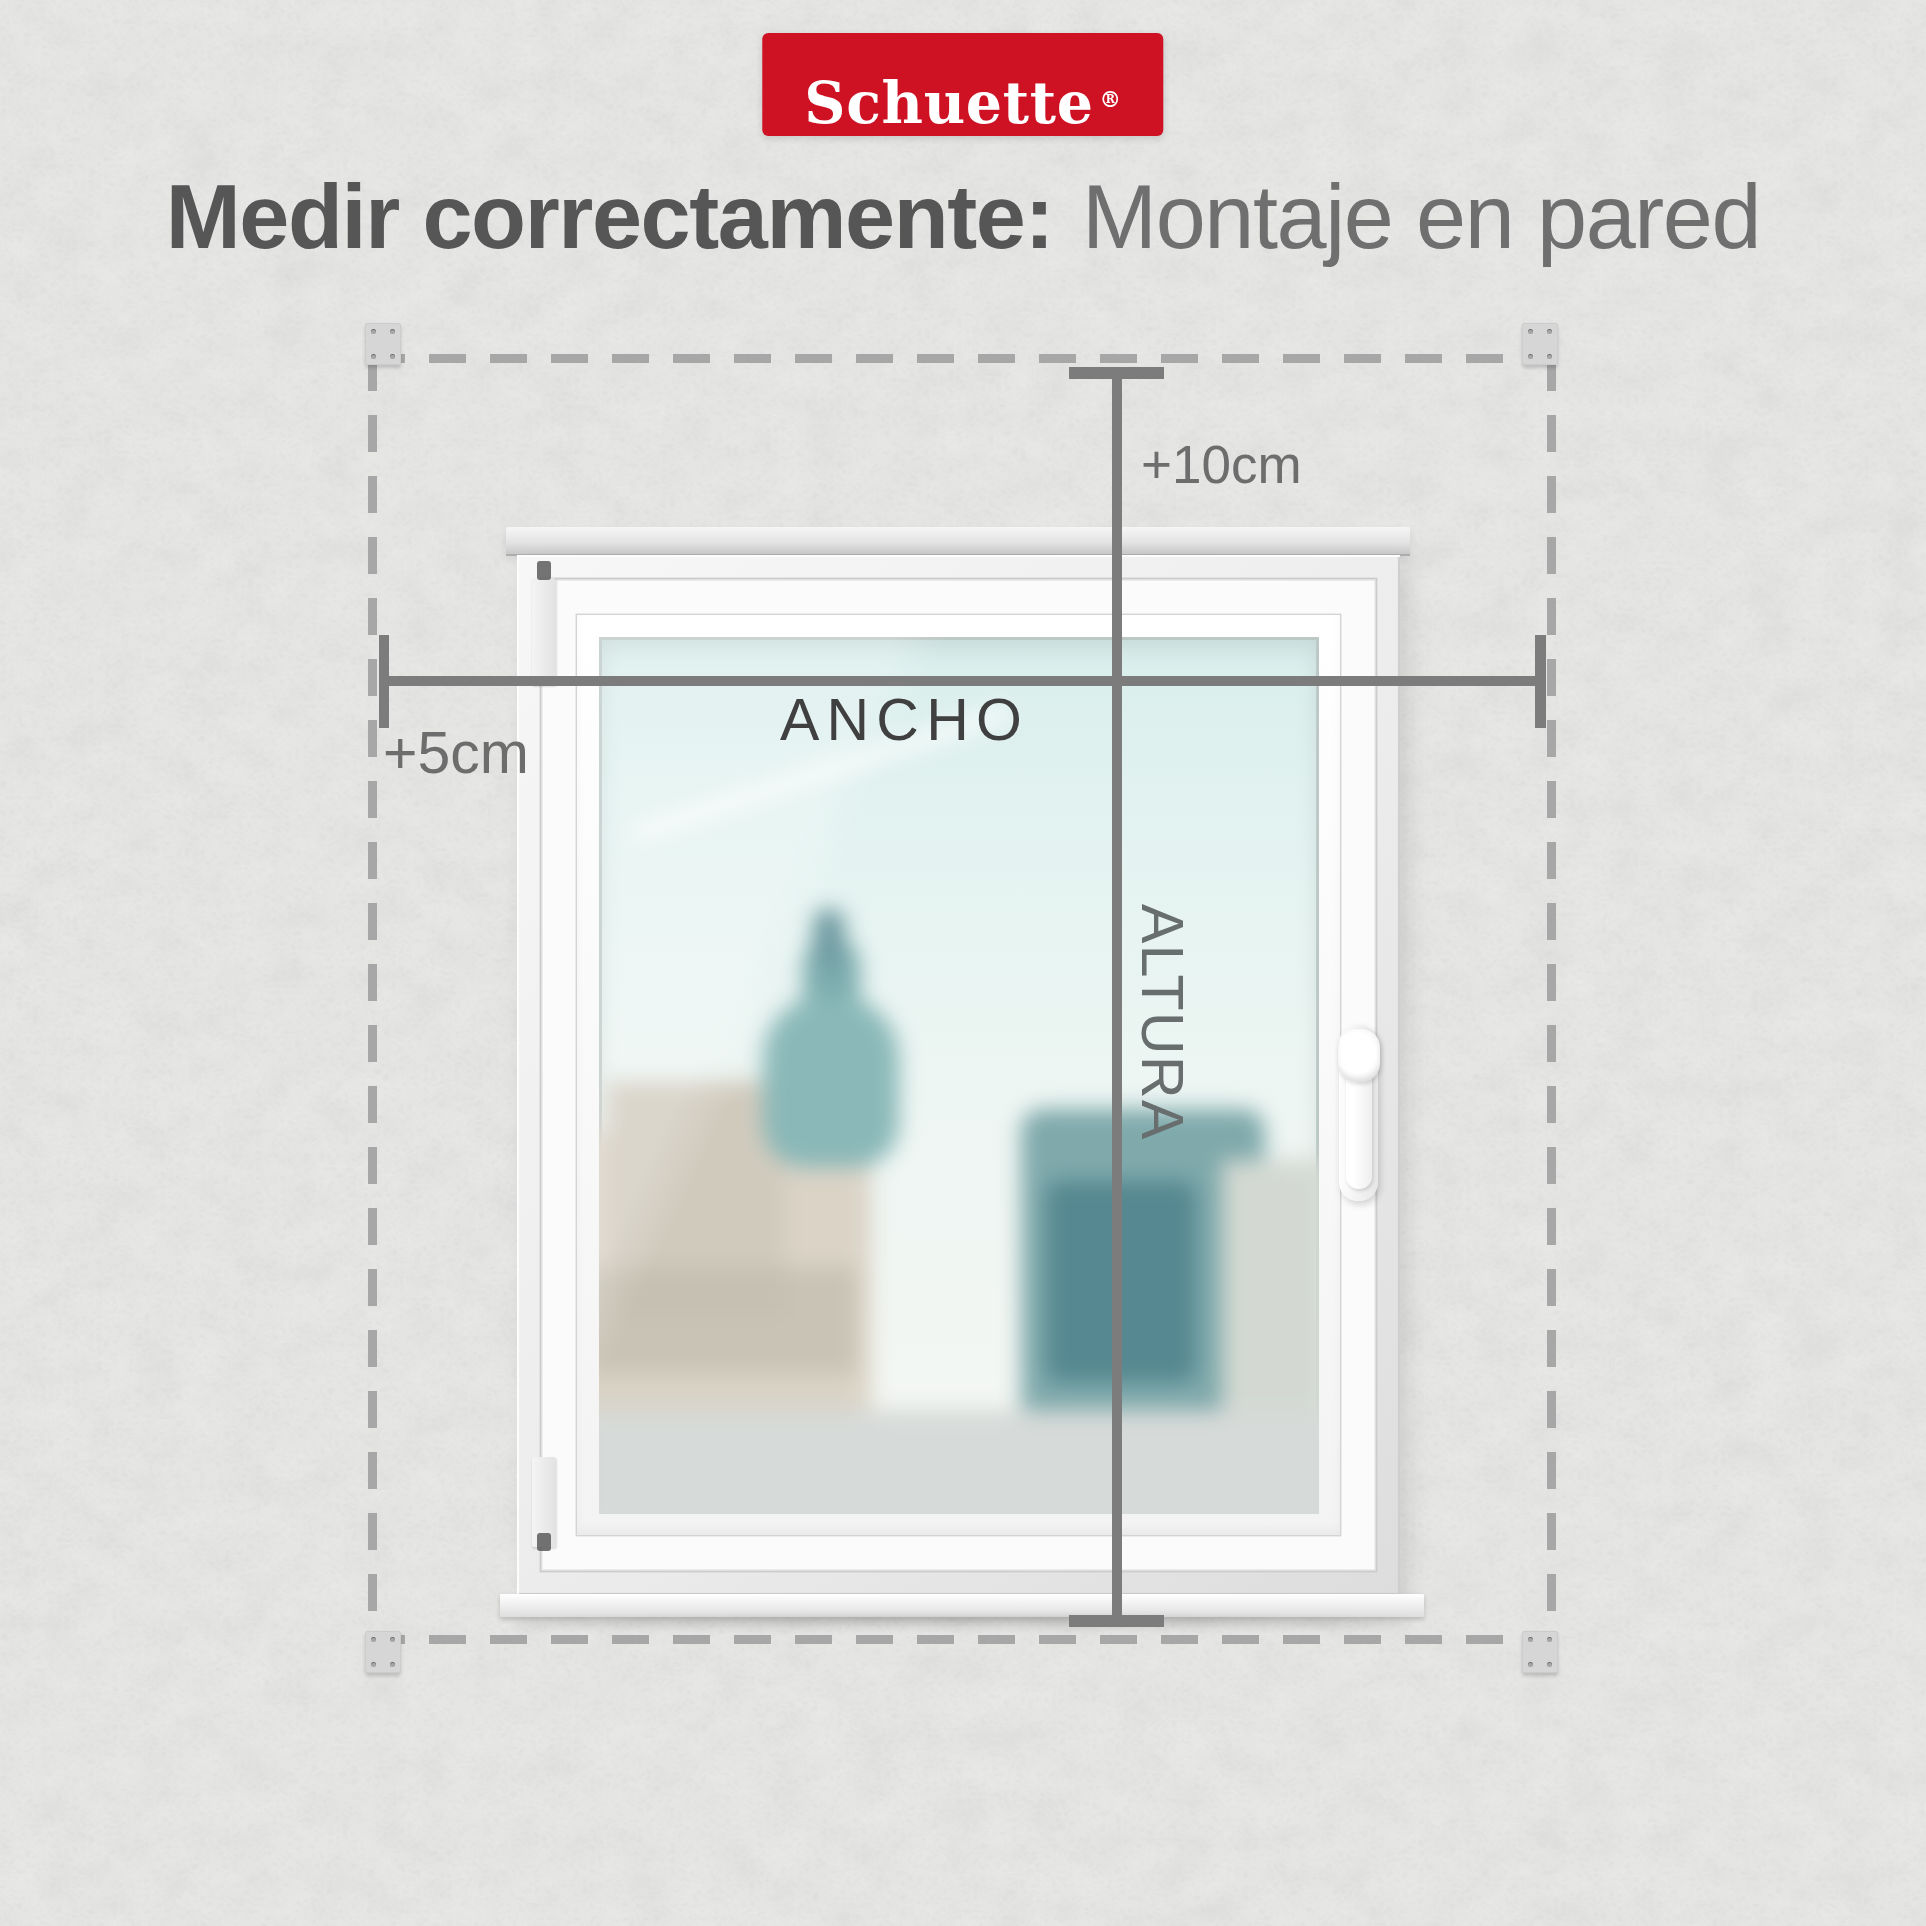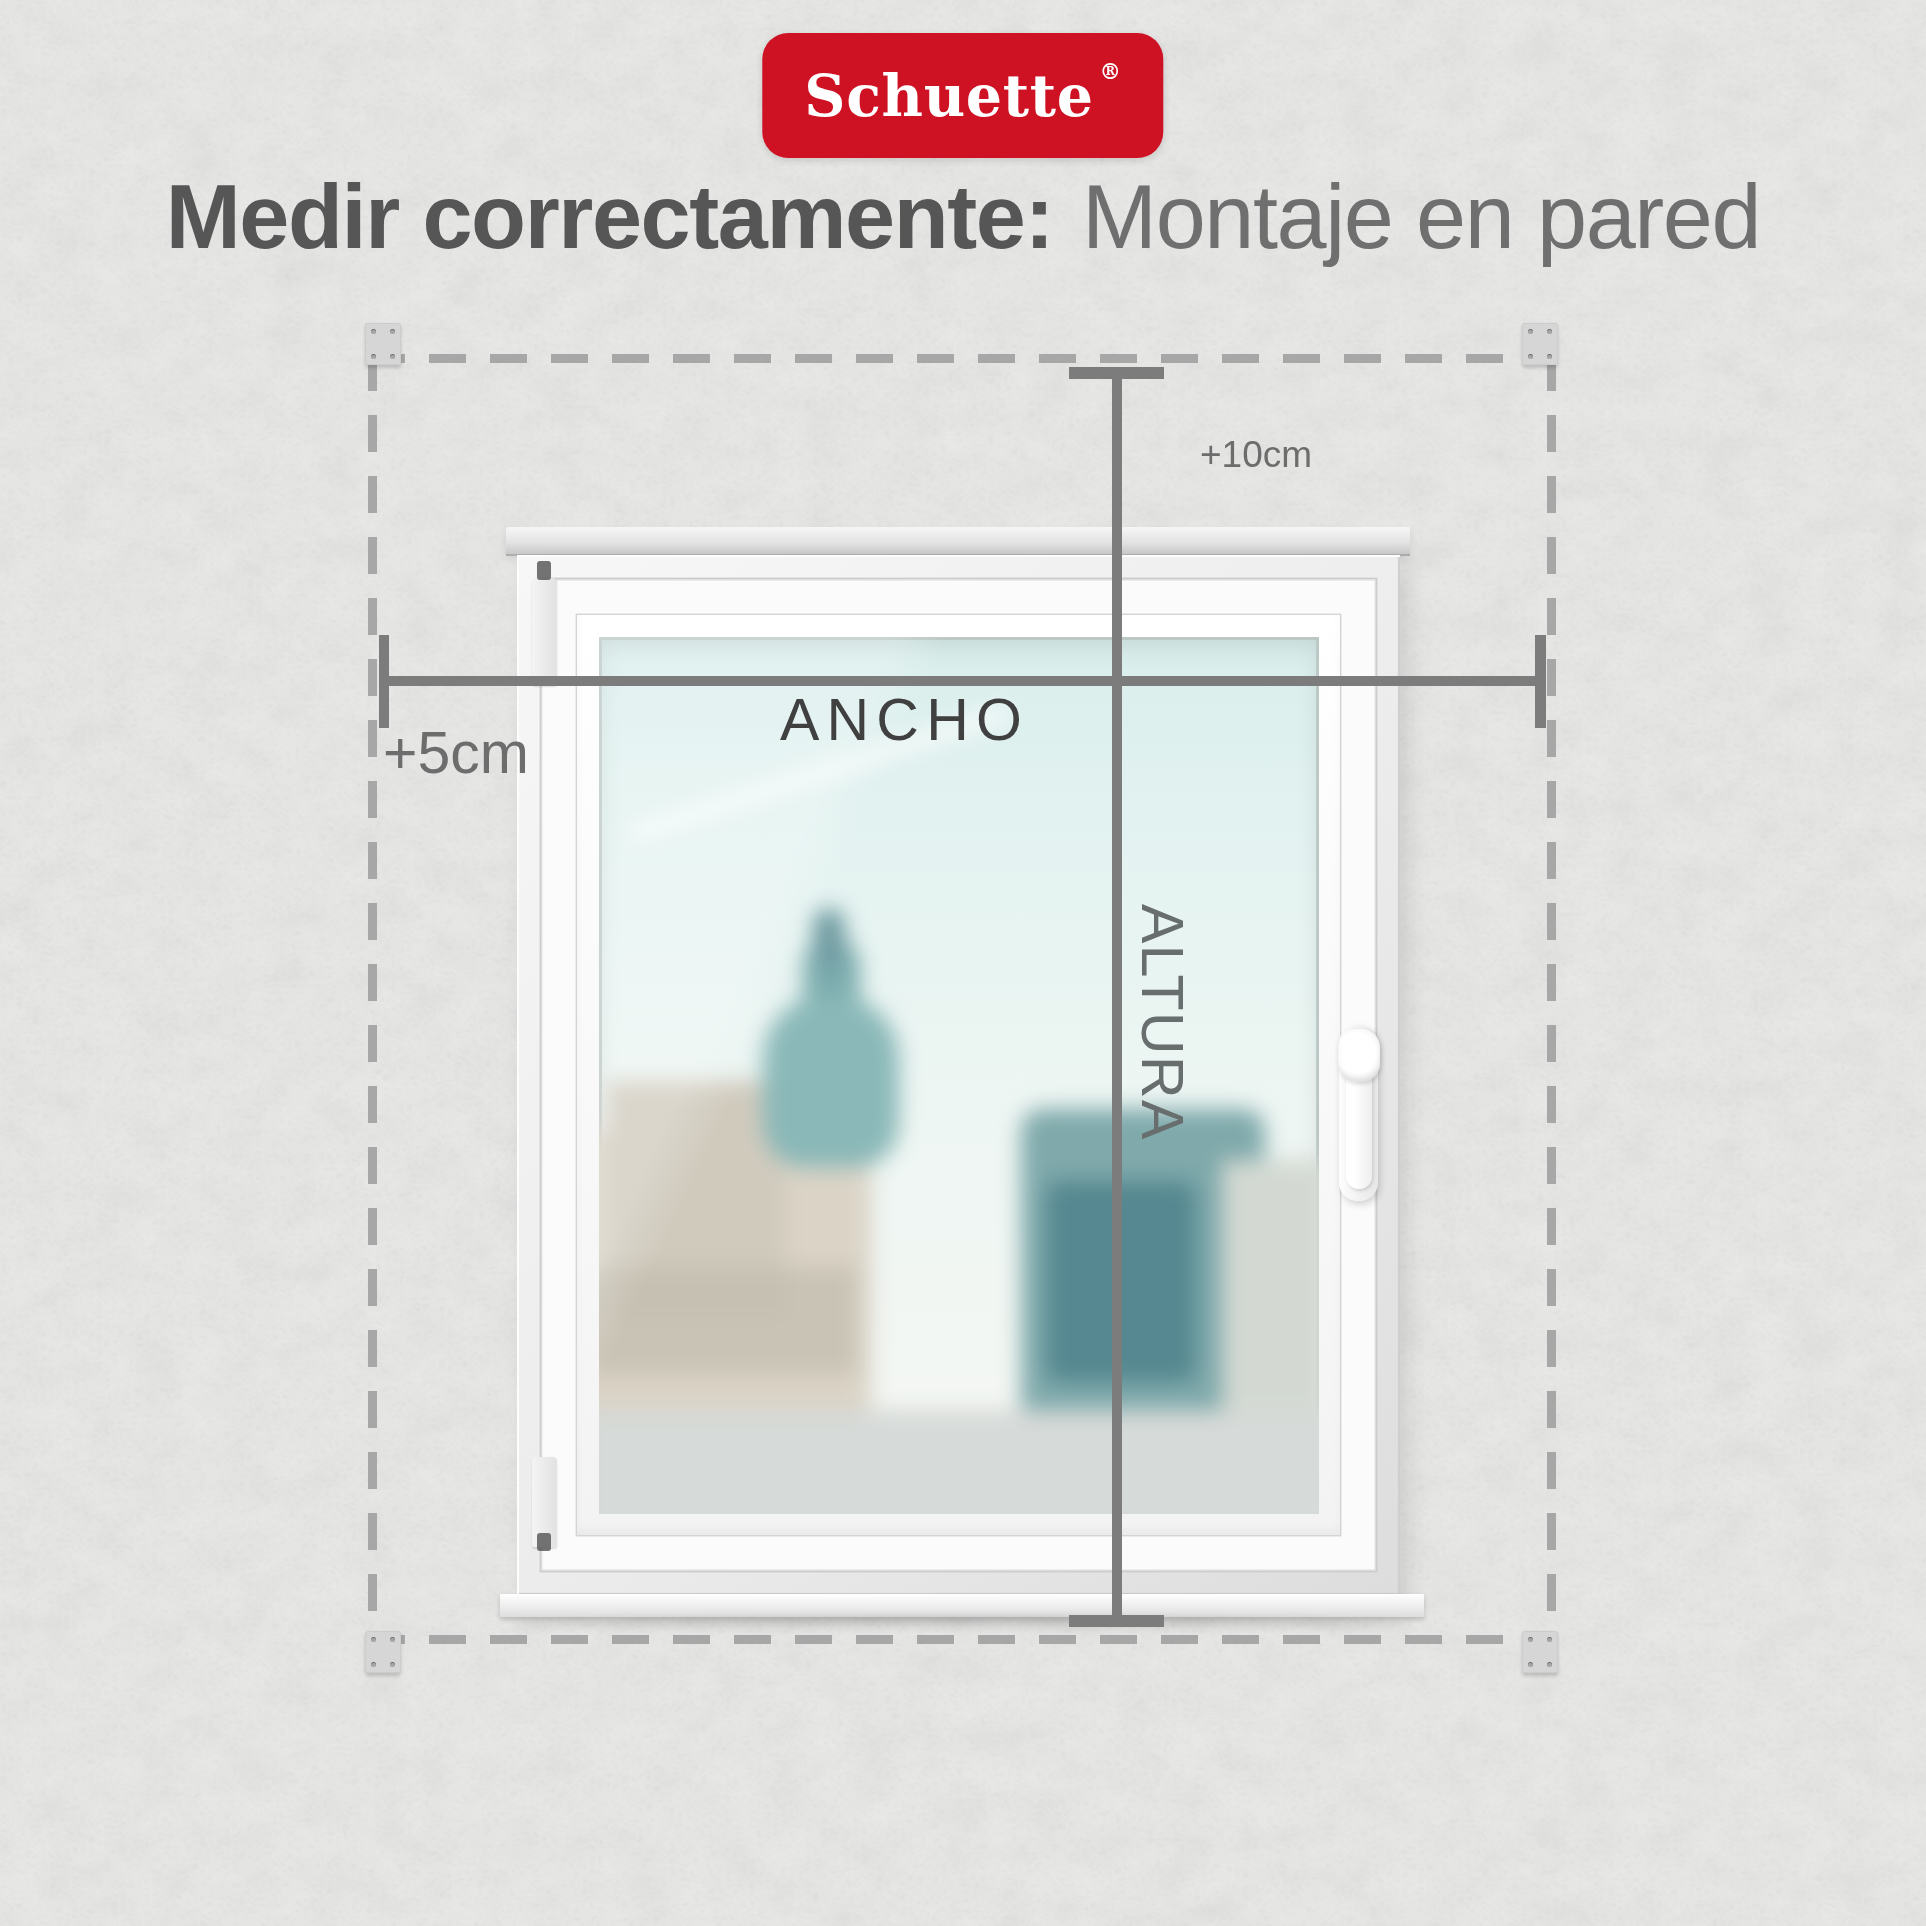--- a/index.html
+++ b/index.html
@@ -11,23 +11,23 @@
   }
   .canvas{position:absolute;inset:0;width:1926px;height:1926px;overflow:hidden;
     --dash:#a7a7a7;--meas:#7c7c7c;}
 
   
   .tex{position:absolute;inset:0;mix-blend-mode:multiply;pointer-events:none;}
 
   
   .logo{
     position:absolute;left:50%;top:33px;transform:translateX(-50%);
-    height:103px;padding:11px 42px;border-radius:26px;
+    height:103px;padding:0 42px;border-radius:6px;
     background:#ce1123;color:#ffffff;
-    display:flex;align-items:center;
+    display:flex;align-items:flex-end;
     font-family:"DejaVu Serif","Liberation Serif",serif;
     font-weight:700;font-size:57px;letter-spacing:0.7px;
     box-shadow:0 2.9px 7.2px rgba(0,0,0,.12);
   }
   .logo sup{font-size:21.5px;margin-left:5.7px;transform:translateY(-24px);}
 
   
   .title{
     position:absolute;top:161px;left:0;width:100%;
     text-align:center;white-space:nowrap;
@@ -109,21 +109,21 @@
   .mline{position:absolute;background:var(--meas);}
   .hline{left:384px;top:676px;width:1157px;height:10px;}
   .capL{left:379px;top:635px;width:10px;height:93px;}
   .capR{left:1535px;top:635px;width:10.7px;height:93px;}
   .vline{left:1112px;top:372px;width:10px;height:1249px;}
   .capT{left:1069px;top:367px;width:95px;height:11.5px;}
   .capB{left:1069px;top:1615px;width:95px;height:11.5px;}
 
   
   .lbl{position:absolute;color:#6d6d6d;font-weight:400;}
-  .lbl-plus10{left:1200px;top:434px;font-size:37px;}
+  .lbl-plus10{left:1141px;top:434px;font-size:53px;}
   .lbl-plus5{left:383px;top:719px;font-size:59px;}
   .lbl-ancho{left:780px;top:686px;font-size:59px;letter-spacing:7.2px;color:#404040;}
   .lbl-altura{left:1191px;top:904px;font-size:59px;letter-spacing:1.4px;color:#686e6d;
     transform:rotate(90deg);transform-origin:top left;line-height:59px;white-space:nowrap;}
 
   
   .legend{position:absolute;left:87px;top:1713px;font-size:49px;letter-spacing:-0.7px;
     line-height:73px;white-space:nowrap;}
   .legend .term{font-weight:700;color:#585858;margin-right:11.5px;}
   .legend .def{font-weight:400;color:#6c6c6c;}

